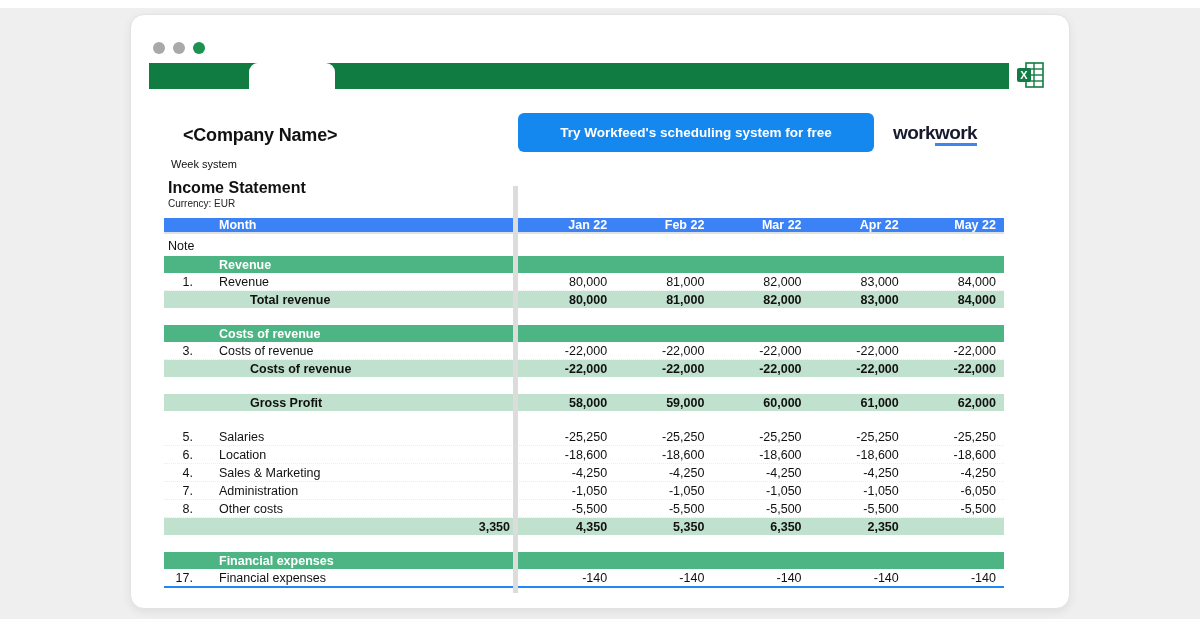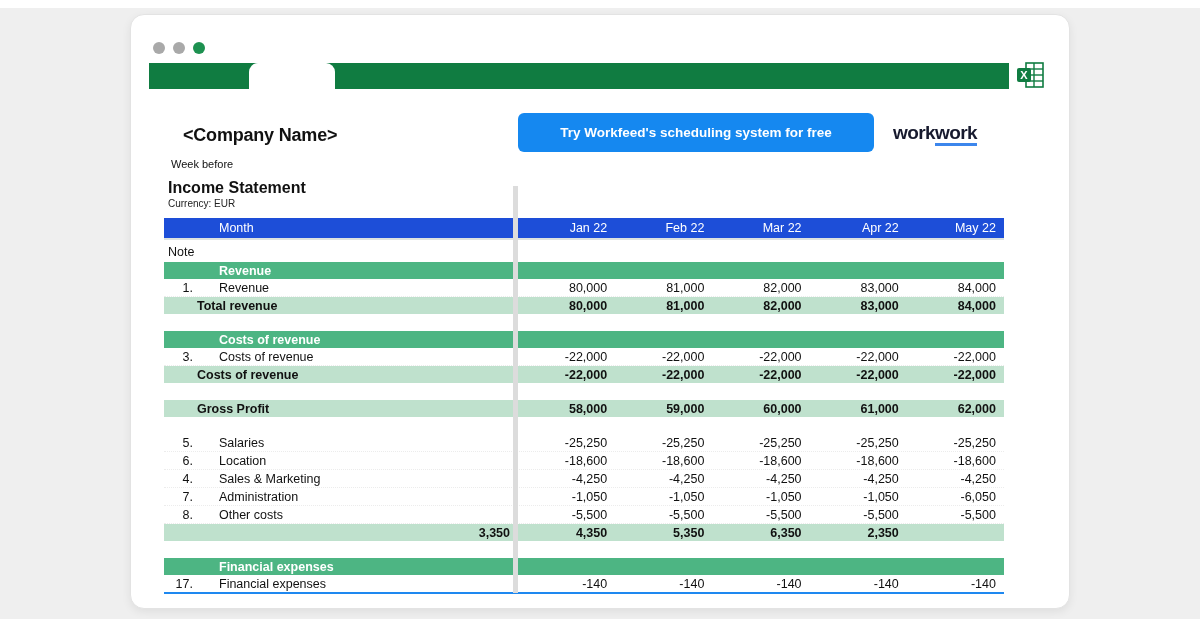--- a/index.html
+++ b/index.html
@@ -21,35 +21,35 @@
     font-family:"Liberation Sans",sans-serif;font-weight:bold;font-size:13.5px;border:none;border-radius:6px;cursor:pointer}
   .logo{position:absolute;left:762px;top:107px;font-size:19px;font-weight:bold;color:#171a2e;letter-spacing:-.6px}
   .logo .feed{border-bottom:3px solid #3c86ec;padding-bottom:0}
   .sheet{position:absolute;left:33px;top:164px;width:840px}
   .sheet-title{font-size:16px;font-weight:bold;margin:0 0 0 4px;color:#111}
   .sheet-sub{font-size:10px;margin:1px 0 9px 4px;color:#222}
   .table{position:relative}
   .vdivider{position:absolute;left:349px;top:-32px;width:5px;height:407px;background:#dcdcdc;z-index:5}
   .t-row{display:grid;grid-template-columns:354px repeat(5,97.2px);height:17px;align-items:center;
     font-size:12.5px;color:#111}
-  .t-row--month{background:#1d4ed8;color:#fff;font-weight:normal;height:20px;margin-bottom:4px;
+  .t-row--month{background:#3b82f6;color:#fff;font-weight:bold;height:14px;margin-bottom:4px;
     box-shadow:0 2px 0 rgba(120,140,130,.25)}
   .t-row--note{height:20px}
   .t-row--section{background:#4db583;color:#fff;font-weight:bold}
   .t-row--total{background:#bfe1cd;font-weight:bold}
   .t-row--item{border-bottom:1px dotted #ececec}
   .t-row--blue{border-bottom:2px solid #1e88f0}
   .t-row--spacer{height:17px}
   .lab{padding-left:55px}
   .span-all{grid-column:1/-1}
   .val{text-align:right;padding-right:8px}
   .cell-label{display:flex;align-items:center;height:100%}
   .note{flex:0 0 24px;width:24px;text-align:right;margin-left:5px}
   .lbl{margin-left:26px}
-  .lbl-ind{margin-left:33px}
+  .lbl-ind{margin-left:86px}
   .note-label{padding-left:4px}
 </style>
 </head>
 <body>
 
 <div class="backdrop"></div>
 
 <div class="window">
 
   <div class="dots">
@@ -69,21 +69,21 @@
       <line x1="11" y1="16" x2="28" y2="16" stroke="#107c41" stroke-width="1.4"></line>
       <line x1="11" y1="22" x2="28" y2="22" stroke="#107c41" stroke-width="1.4"></line>
       <line x1="19" y1="4" x2="19" y2="28" stroke="#107c41" stroke-width="1.4"></line>
       <rect x="2" y="9" width="14" height="14" rx="2" fill="#107c41"></rect>
       <text x="9" y="20" text-anchor="middle" font-family="Liberation Sans, sans-serif" font-size="11" font-weight="bold" fill="#ffffff">X</text>
     </svg>
   </div>
 
   <div class="company">
     <div class="company-name">&lt;Company Name&gt;</div>
-    <div class="week">Week before</div>
+    <div class="week">Week system</div>
   </div>
 
   <button class="cta">Try Workfeed's scheduling system for free</button>
 
   <div class="logo"><span>work</span><span class="feed">work</span></div>
 
   <div class="sheet">
     <div class="sheet-title">Income Statement</div>
     <div class="sheet-sub">Currency: EUR</div>
     <div class="table">

